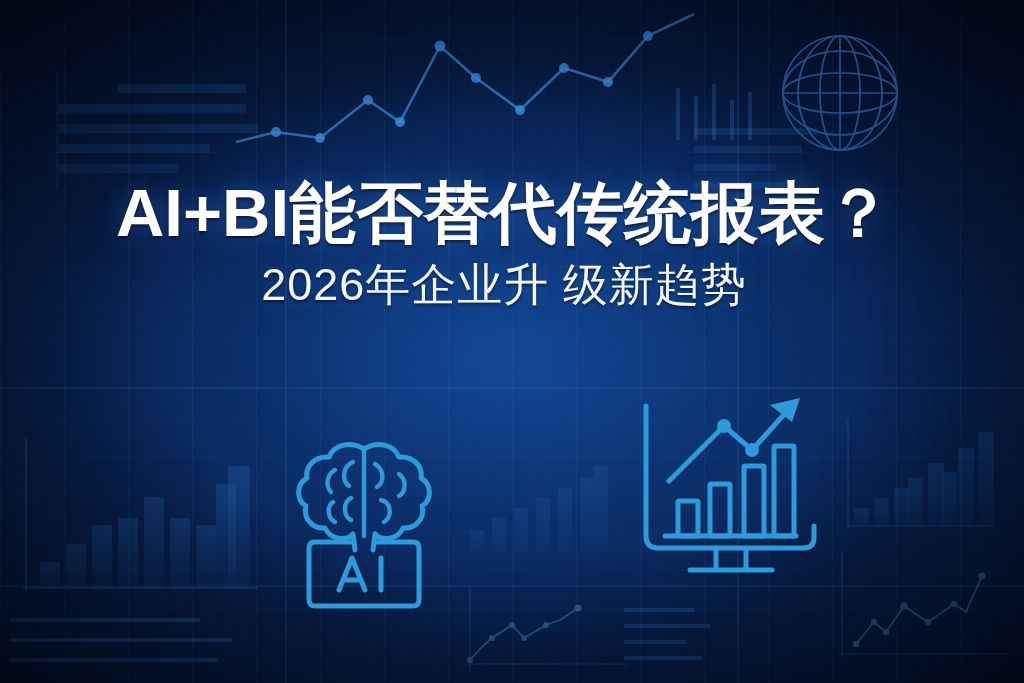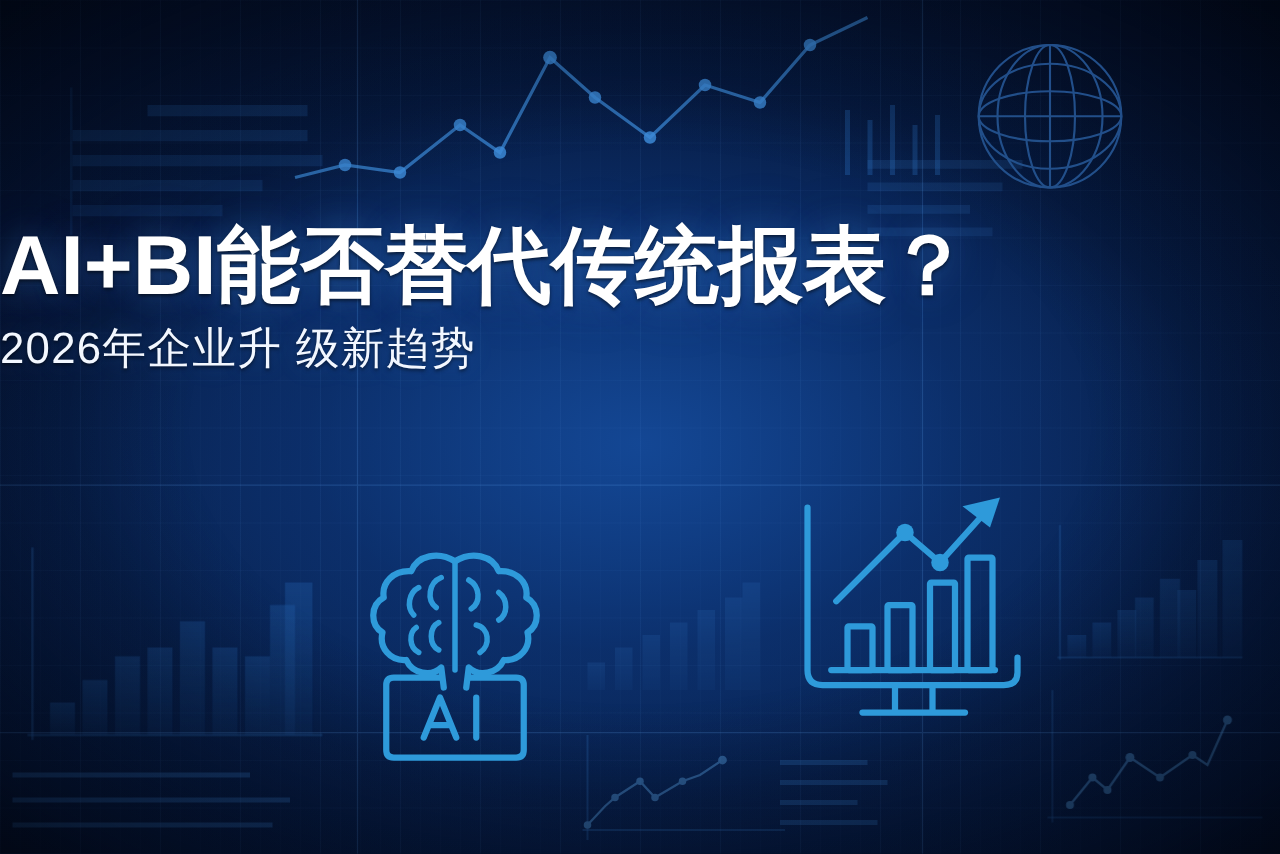--- a/index.html
+++ b/index.html
@@ -41,40 +41,40 @@
     background: radial-gradient(ellipse 78% 72% at 50% 50%, rgba(0,0,0,0) 45%, rgba(1,6,18,0.55) 85%, rgba(1,5,14,0.86) 100%);
     pointer-events: none;
   }
   .bgsvg { position: absolute; inset: 0; width: 1024px; height: 683px; pointer-events: none; }
 
   
   .text-block {
     position: absolute;
     left: 0; right: 16px;
     top: 178px;
-    text-align: left;
+    text-align: center;
     z-index: 6;
   }
   .title {
     margin: 0;
     color: #ffffff;
     font-size: 67px;
     font-weight: bold;
     letter-spacing: 0px;
     line-height: 1.04;
     text-shadow:
       0 2px 3px rgba(0,0,0,0.55),
       0 0 26px rgba(90,170,255,0.30),
       0 0 54px rgba(40,110,210,0.20);
     white-space: nowrap;
   }
   .subtitle {
     margin: 12px 0 0 0;
     color: #f2f7ff;
-    font-size: 35px;
+    font-size: 45px;
     font-weight: normal;
     letter-spacing: 1px;
     line-height: 1.1;
     text-shadow:
       0 2px 3px rgba(0,0,0,0.5),
       0 0 20px rgba(90,170,255,0.22);
     white-space: nowrap;
   }
 
   

